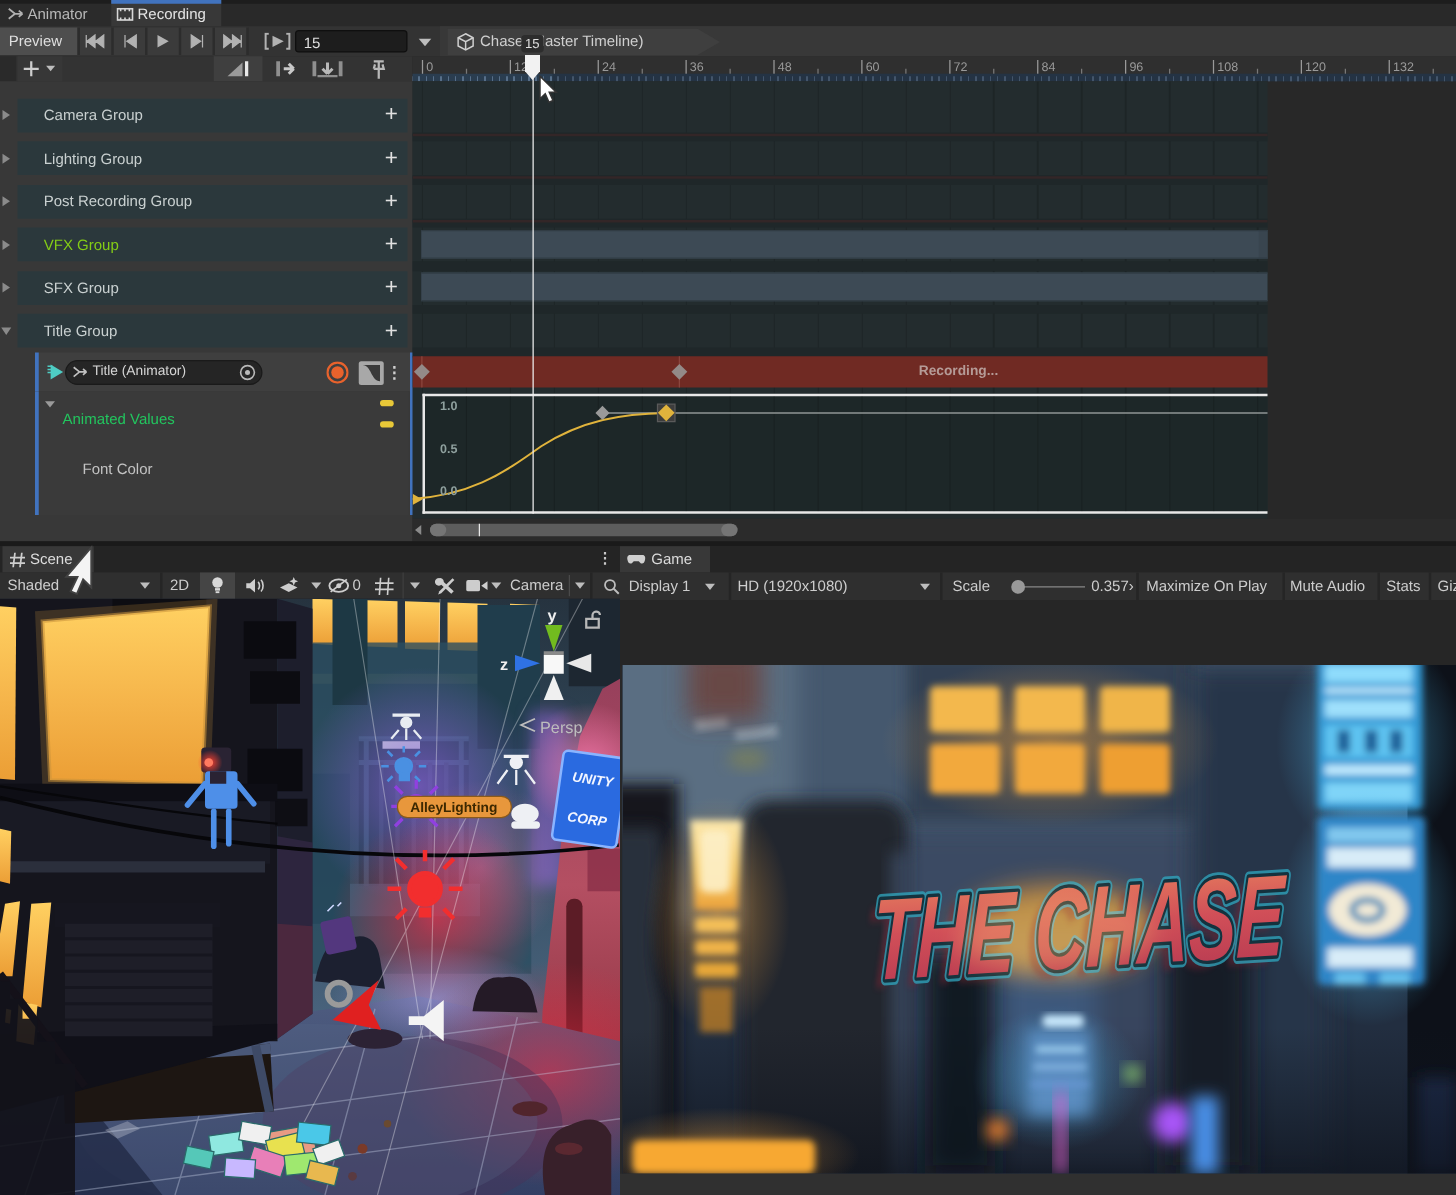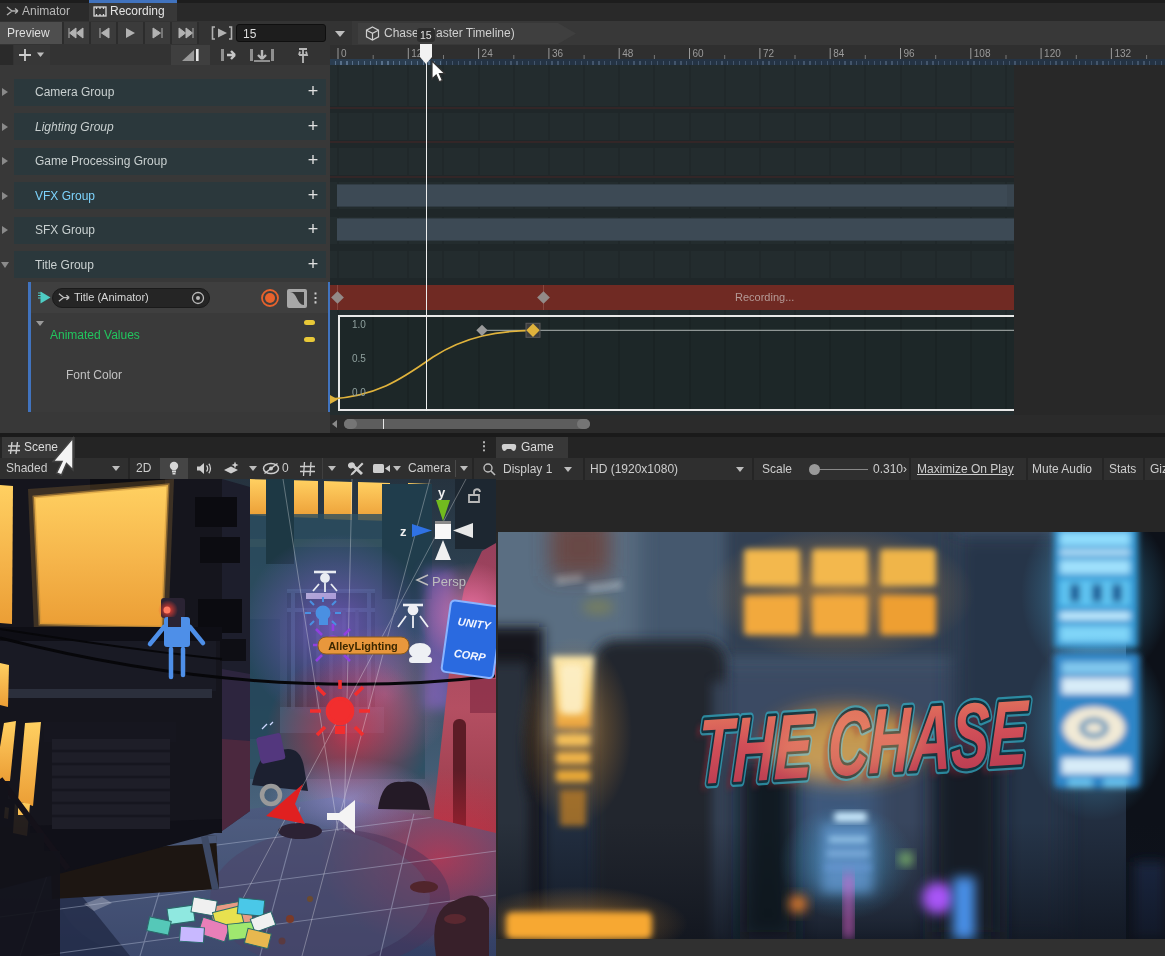--- a/index.html
+++ b/index.html
@@ -150,23 +150,23 @@
   <div class="abs" style="left:442px;top:58.5px;width:723px;height:6.5px;background:rgba(26,32,44,0.32);"></div>
 
   <div class="abs" style="left:0;top:65px;width:330px;height:368px;background:#383838;"></div>
   <div class="abs" style="left:14px;top:78.5px;width:312px;height:27px;background:#2b383c;"></div>
   <div class="abs" style="left:14px;top:113px;width:312px;height:27px;background:#2b383c;"></div>
   <div class="abs" style="left:14px;top:147.5px;width:312px;height:27px;background:#2b383c;"></div>
   <div class="abs" style="left:14px;top:182px;width:312px;height:27px;background:#2b383c;"></div>
   <div class="abs" style="left:14px;top:216.5px;width:312px;height:27px;background:#2b383c;"></div>
   <div class="abs" style="left:14px;top:251px;width:312px;height:27px;background:#2b383c;"></div>
   <div class="abs txt" style="left:35px;top:85px;color:#c9d0d0;">Camera Group</div>
-  <div class="abs txt" style="left:35px;top:119.5px;color:#c9d0d0;font-style:italic;">Lighting Group</div>
-  <div class="abs txt" style="left:35px;top:154px;color:#c9d0d0;">Game Processing Group</div>
-  <div class="abs txt" style="left:35px;top:188.5px;color:#7dd3fc;">VFX Group</div>
+  <div class="abs txt" style="left:35px;top:119.5px;color:#c9d0d0;">Lighting Group</div>
+  <div class="abs txt" style="left:35px;top:154px;color:#c9d0d0;">Post Recording Group</div>
+  <div class="abs txt" style="left:35px;top:188.5px;color:#84cc16;">VFX Group</div>
   <div class="abs txt" style="left:35px;top:223px;color:#c9d0d0;">SFX Group</div>
   <div class="abs txt" style="left:35px;top:257.5px;color:#c9d0d0;">Title Group</div>
   <div class="abs" style="left:303px;top:82px;width:20px;height:20px;color:#e0e0e0;font-size:18px;font-weight:400;line-height:18px;text-align:center;">+</div>
   <div class="abs" style="left:303px;top:116.5px;width:20px;height:20px;color:#e0e0e0;font-size:18px;line-height:18px;text-align:center;">+</div>
   <div class="abs" style="left:303px;top:151px;width:20px;height:20px;color:#e0e0e0;font-size:18px;line-height:18px;text-align:center;">+</div>
   <div class="abs" style="left:303px;top:185.5px;width:20px;height:20px;color:#e0e0e0;font-size:18px;line-height:18px;text-align:center;">+</div>
   <div class="abs" style="left:303px;top:220px;width:20px;height:20px;color:#e0e0e0;font-size:18px;line-height:18px;text-align:center;">+</div>
   <div class="abs" style="left:303px;top:254.5px;width:20px;height:20px;color:#e0e0e0;font-size:18px;line-height:18px;text-align:center;">+</div>
 
   <div class="abs" style="left:2px;top:88px;width:0;height:0;border-left:6px solid #8a8a8a;border-top:4px solid transparent;border-bottom:4px solid transparent;"></div>
@@ -201,21 +201,21 @@
   </svg>
   <div class="abs" style="left:309px;top:290px;color:#cfcfcf;font-size:13px;font-weight:bold;letter-spacing:0;">⋮</div>
 
   <div class="abs" style="left:31px;top:313px;width:299px;height:99px;background:#3a3a3a;border-left:3px solid #4173be;margin-left:-3px;"></div>
   <div class="abs" style="left:36px;top:321px;width:0;height:0;border-top:5px solid #9a9a9a;border-left:4px solid transparent;border-right:4px solid transparent;"></div>
   <div class="abs txt" style="left:50px;top:328px;color:#22c55e;">Animated Values</div>
   <div class="abs txt" style="left:66px;top:333px;color:#c2c2c2;margin-top:35px;">Font Color</div>
   <div class="abs" style="left:304px;top:320px;width:11px;height:5px;border-radius:2.5px;background:#e8c838;"></div>
   <div class="abs" style="left:304px;top:337px;width:11px;height:5px;border-radius:2.5px;background:#e8c838;"></div>
 
-  <div class="abs" id="content" style="left:330px;top:65px;width:684px;height:350px;background:#232c2e;overflow:hidden;">
+  <div class="abs" id="content" style="left:330px;top:65px;width:684px;height:350px;background:#232c2e;overflow:hidden;font-weight:bold;">
     <div class="abs" style="left:0;top:0;width:835px;height:250px;background:repeating-linear-gradient(90deg,rgba(0,0,0,0.17) 0 1px,transparent 1px 35.16px);background-position:7.5px 0;"></div>
 
     <div class="abs" style="left:0;top:40.5px;width:835px;height:7.5px;background:#1f2729;"></div>
     <div class="abs" style="left:0;top:75px;width:835px;height:7.5px;background:#1f2729;"></div>
     <div class="abs" style="left:0;top:109.5px;width:835px;height:7.5px;background:#1f2729;"></div>
     <div class="abs" style="left:0;top:144px;width:835px;height:7.5px;background:#1f2729;"></div>
     <div class="abs" style="left:0;top:178.5px;width:835px;height:7.5px;background:#1f2729;"></div>
     <div class="abs" style="left:0;top:213px;width:835px;height:7.5px;background:#1f2729;"></div>
     <div class="abs" style="left:0;top:41.5px;width:835px;height:2px;background:#332627;"></div>
     <div class="abs" style="left:0;top:76px;width:835px;height:2px;background:#332627;"></div>
@@ -600,23 +600,23 @@
   <div class="abs" style="left:496px;top:458px;width:669px;height:22px;background:#2f2f2f;" id="gametoolbar">
     <div class="abs txt" style="left:7px;top:4px;color:#cdcdcd;">Display 1</div>
     <div class="abs" style="left:68px;top:9px;width:0;height:0;border-top:5px solid #bdbdbd;border-left:4.5px solid transparent;border-right:4.5px solid transparent;"></div>
     <div class="abs" style="left:87px;top:0;width:2px;height:22px;background:#252525;"></div>
     <div class="abs txt" style="left:94px;top:4px;color:#cdcdcd;">HD (1920x1080)</div>
     <div class="abs" style="left:240px;top:9px;width:0;height:0;border-top:5px solid #bdbdbd;border-left:4.5px solid transparent;border-right:4.5px solid transparent;"></div>
     <div class="abs" style="left:256px;top:0;width:2px;height:22px;background:#252525;"></div>
     <div class="abs txt" style="left:266px;top:4px;color:#cdcdcd;">Scale</div>
     <div class="abs" style="left:314px;top:10.5px;width:58px;height:1.6px;background:#888888;"></div>
     <div class="abs" style="left:313px;top:5.5px;width:11px;height:11px;border-radius:50%;background:#999999;"></div>
-    <div class="abs txt" style="left:377px;top:4px;color:#cdcdcd;">0.310›</div>
+    <div class="abs txt" style="left:377px;top:4px;color:#cdcdcd;">0.357›</div>
     <div class="abs" style="left:413px;top:0;width:2px;height:22px;background:#252525;"></div>
-    <div class="abs txt" style="left:421px;top:4px;color:#cdcdcd;text-decoration:underline;">Maximize On Play</div>
+    <div class="abs txt" style="left:421px;top:4px;color:#cdcdcd;">Maximize On Play</div>
     <div class="abs" style="left:530px;top:0;width:2px;height:22px;background:#252525;"></div>
     <div class="abs txt" style="left:536px;top:4px;color:#cdcdcd;">Mute Audio</div>
     <div class="abs" style="left:606px;top:0;width:2px;height:22px;background:#252525;"></div>
     <div class="abs txt" style="left:613px;top:4px;color:#cdcdcd;">Stats</div>
     <div class="abs" style="left:647px;top:0;width:2px;height:22px;background:#252525;"></div>
     <div class="abs txt" style="left:654px;top:4px;color:#cdcdcd;">Giz</div>
   </div>
 
   <div class="abs" style="left:496px;top:480px;width:669px;height:53px;background:#262626;"></div>
   <div class="abs" id="gamecontent" style="left:498px;top:532px;width:667px;height:407px;background:#1a2230;overflow:hidden;">

